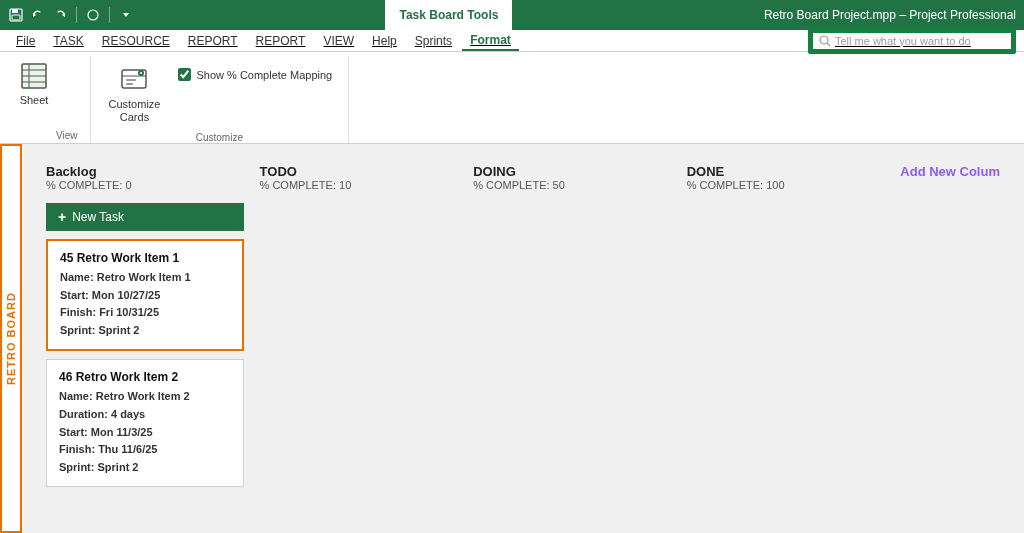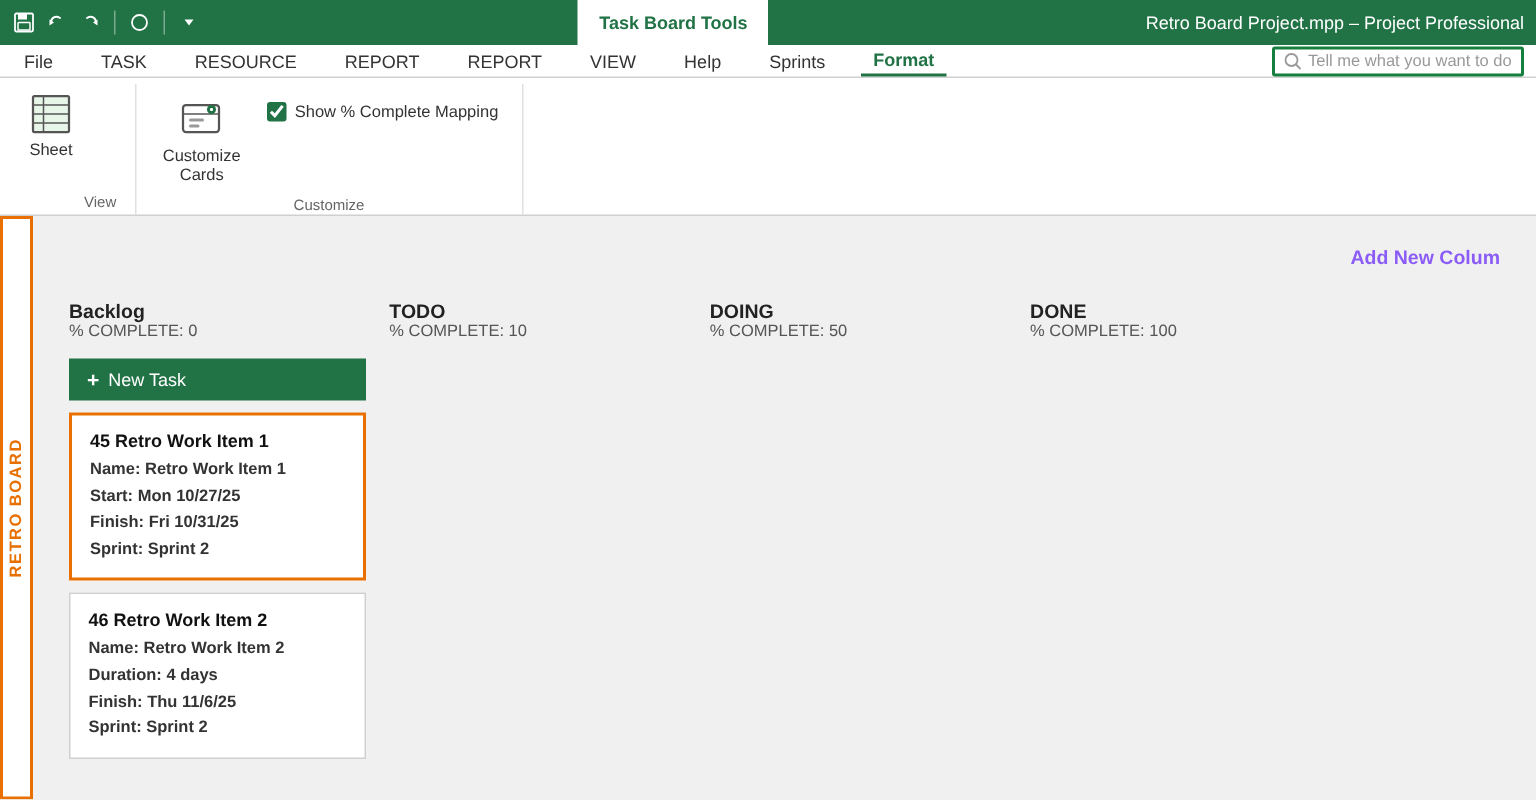--- a/index.html
+++ b/index.html
@@ -34,39 +34,40 @@
     }
 
     
     .menu-bar {
       background: white;
       height: 22px;
       display: flex;
       align-items: center;
       border-bottom: 1px solid #d0d0d0;
       padding: 0 8px;
-      gap: 16px;
+      gap: 2px;
+      text-decoration: underline;
     }
     .menu-item {
       padding: 2px 8px;
       font-size: 12px;
       color: #333;
       cursor: pointer;
     }
     .menu-item.active { color: #217346; font-weight: 600; border-bottom: 2px solid #217346; }
     .search-box {
       margin-left: auto;
-      border: 2px solid #15803d;
+      border: 5px solid #15803d;
       border-radius: 2px;
       padding: 2px 6px;
       font-size: 11px;
       color: #999;
-      width: 168px;
-      display: flex;
-      align-items: flex-start;
+      width: 208px;
+      display: flex;
+      align-items: flex-end;
       gap: 4px;
     }
 
     
     .ribbon {
       background: white;
       border-bottom: 1px solid #d0d0d0;
       height: 92px;
       display: flex;
       align-items: stretch;
@@ -164,21 +165,20 @@
     }
     .board-columns {
       display: flex;
       gap: 0;
       min-width: 900px;
     }
     .board-column {
       flex: 1;
       min-width: 200px;
       padding: 0 8px;
-      margin-top: 36px;
     }
     .column-header {
       margin-bottom: 12px;
     }
     .column-title {
       font-size: 13px;
       font-weight: 700;
       color: #222;
     }
     .column-subtitle {
@@ -372,20 +372,21 @@
           <div class="task-field"><span>Finish:</span> <span>Fri 10/31/25</span></div>
           <div class="task-field"><span>Sprint:</span> <span>Sprint 2</span></div>
         </div>
 
         <div class="task-card">
           <div class="task-id-title">
             <span>46</span>&nbsp;<span>Retro Work Item 2</span>
           </div>
           <div class="task-field"><span>Name:</span> <span>Retro Work Item 2</span></div>
           <div class="task-field"><span>Duration:</span> <span>4 days</span></div>
+          <div class="task-field"><span>Start:</span> <span>Mon 11/3/25</span></div>
           <div class="task-field"><span>Finish:</span> <span>Thu 11/6/25</span></div>
           <div class="task-field"><span>Sprint:</span> <span>Sprint 2</span></div>
         </div>
       </div>
 
       <div class="board-column">
         <div class="column-header">
           <div class="column-title">TODO</div>
           <div class="column-subtitle">% COMPLETE: 10</div>
         </div>

